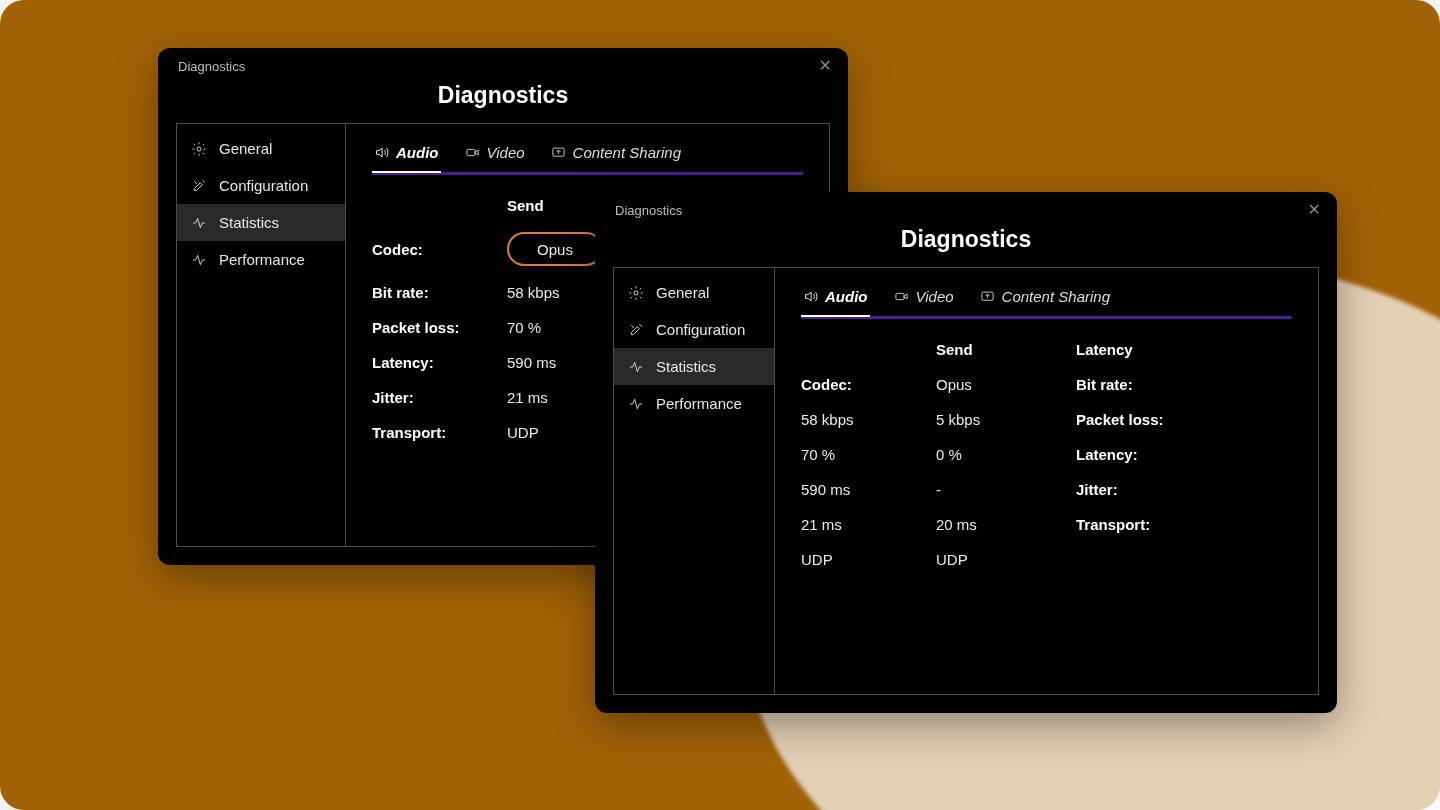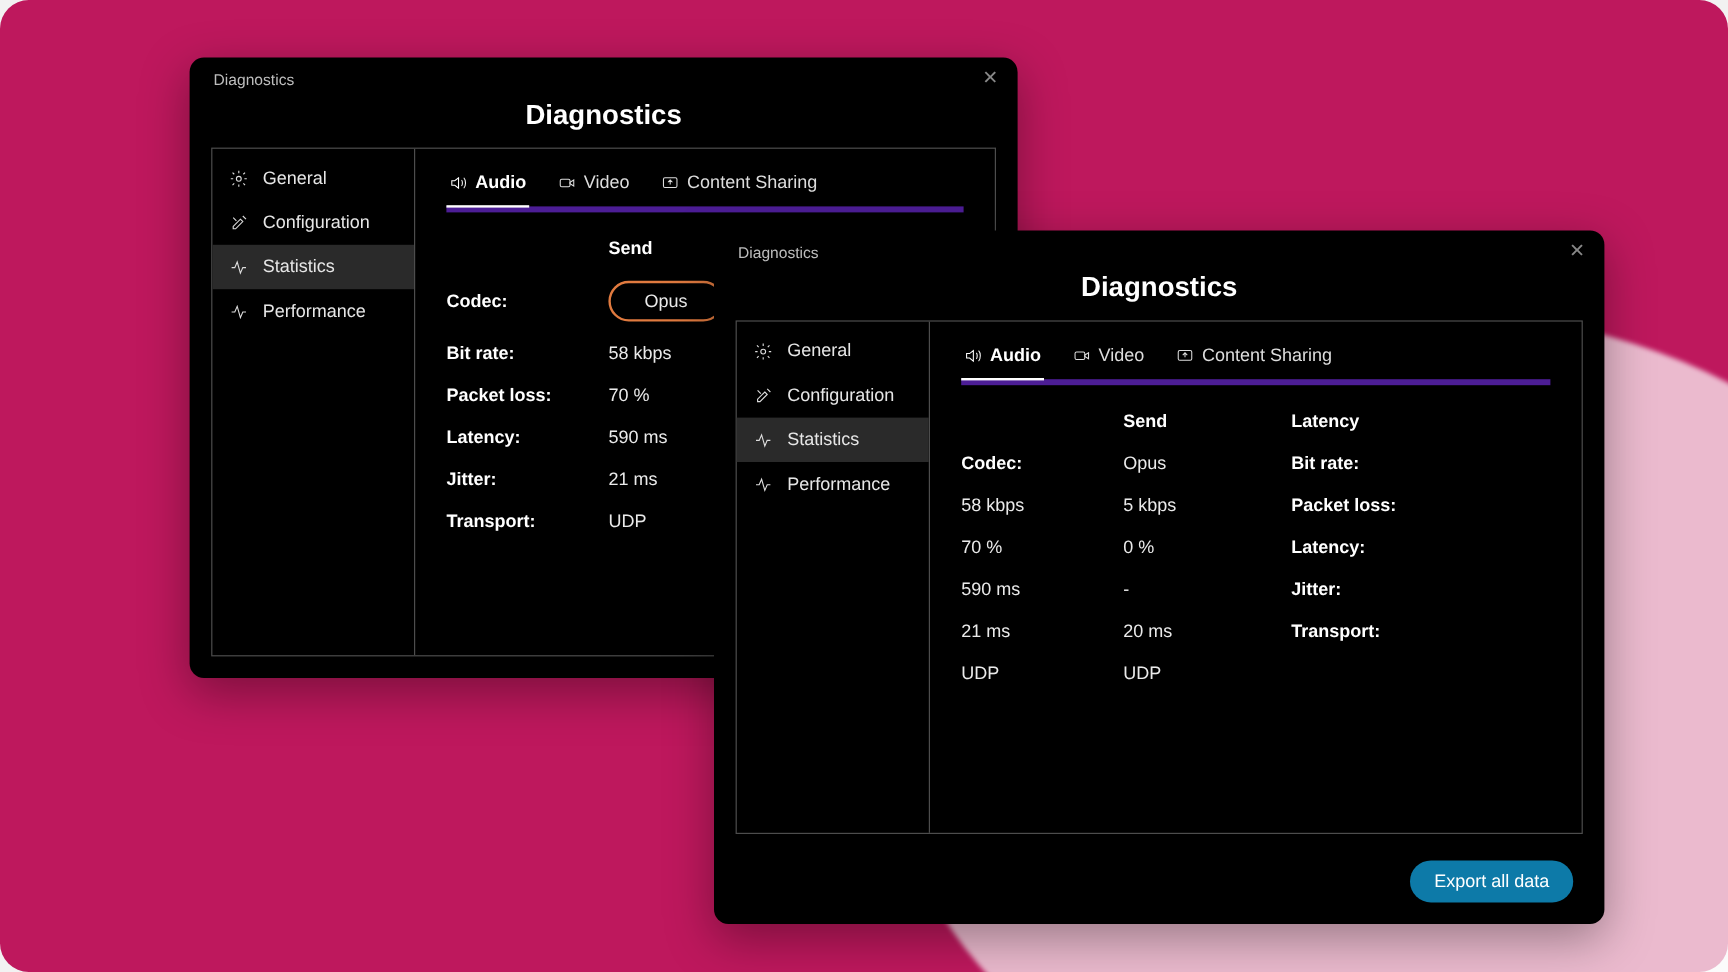--- a/index.html
+++ b/index.html
@@ -1,33 +1,33 @@
 <!DOCTYPE html>
 <html><head>
 <meta charset="utf-8">
 <style>
   html,body{margin:0;padding:0;width:1440px;height:810px;background:#f2f2f2;font-family:"Segoe UI",Arial,sans-serif;overflow:hidden;}
-  .canvas{position:relative;width:1440px;height:810px;background:#be185d;border-radius:24px;}
+  .canvas{position:relative;width:1440px;height:810px;background:#a16207;border-radius:24px;}
   .swoosh{position:absolute;right:-200px;top:260px;width:900px;height:700px;background:#ffffff;border-radius:50%;filter:blur(2px);opacity:.7;}
 
   .dlg{position:absolute;background:#000;border-radius:12px;color:#fff;box-shadow:0 12px 40px rgba(0,0,0,.35);}
   .dlg-titlebar{display:flex;align-items:center;justify-content:space-between;padding:10px 16px 4px 20px;color:#bdbdbd;font-size:13px;}
   .dlg-close{color:#888;font-size:16px;line-height:1;}
   .dlg-heading{text-align:center;font-size:23px;font-weight:600;margin:4px 0 14px 0;}
 
   .panel{margin:0 18px 18px 18px;border:1px solid #4d4d4d;display:flex;height:422px;}
   .panel2{height:426px;}
   .sidebar{width:168px;border-right:1px solid #4d4d4d;padding-top:6px;}
   .sitem{display:flex;align-items:flex-end;gap:12px;padding:10px 14px;font-size:15px;color:#e6e6e6;}
   .sitem.active{background:#2a2a2a;}
   .sicon{width:16px;height:16px;display:inline-flex;align-items:center;justify-content:center;color:#ddd;}
   .sicon svg{width:16px;height:16px;stroke:currentColor;fill:none;stroke-width:1.4;}
 
   .content{flex:1;padding:14px 26px 10px 26px;}
-  .tabs{display:flex;gap:22px;align-items:flex-start;border-bottom:5px solid #4c1d95;margin-bottom:22px;}
+  .tabs{display:flex;gap:22px;align-items:flex-start;border-bottom:3px solid #4c1d95;margin-bottom:22px;font-style:italic;}
   .tab{display:flex;align-items:center;gap:7px;padding:6px 2px 10px 2px;color:#ddd;font-size:15px;border-bottom:2px solid transparent;margin-bottom:-1px;}
   .tab.active{border-bottom:2px solid #fff;font-weight:600;color:#fff;}
   .ticon{width:15px;height:15px;display:inline-flex;}
   .ticon svg{width:15px;height:15px;stroke:currentColor;fill:none;stroke-width:1.4;}
 
   .stats{display:grid;grid-template-columns:135px 140px 120px;row-gap:18px;align-items:center;}
   .stats1{grid-template-columns:135px 160px;}
   .hcell{font-weight:700;font-size:15px;}
   .lcell{font-weight:700;font-size:15px;}
   .vcell{font-size:15px;color:#eaeaea;}
@@ -249,18 +249,15 @@
           <div class="vcell">21 ms</div>
           <div class="vcell">20 ms</div>
 
           <div class="lcell">Transport:</div>
           <div class="vcell">UDP</div>
           <div class="vcell">UDP</div>
         </div>
       </div>
     </div>
 
-    <div class="exportbar">
-      <button class="exportbtn">Export all data</button>
-    </div>
   </div>
 
 </div>
 
 </body></html>

